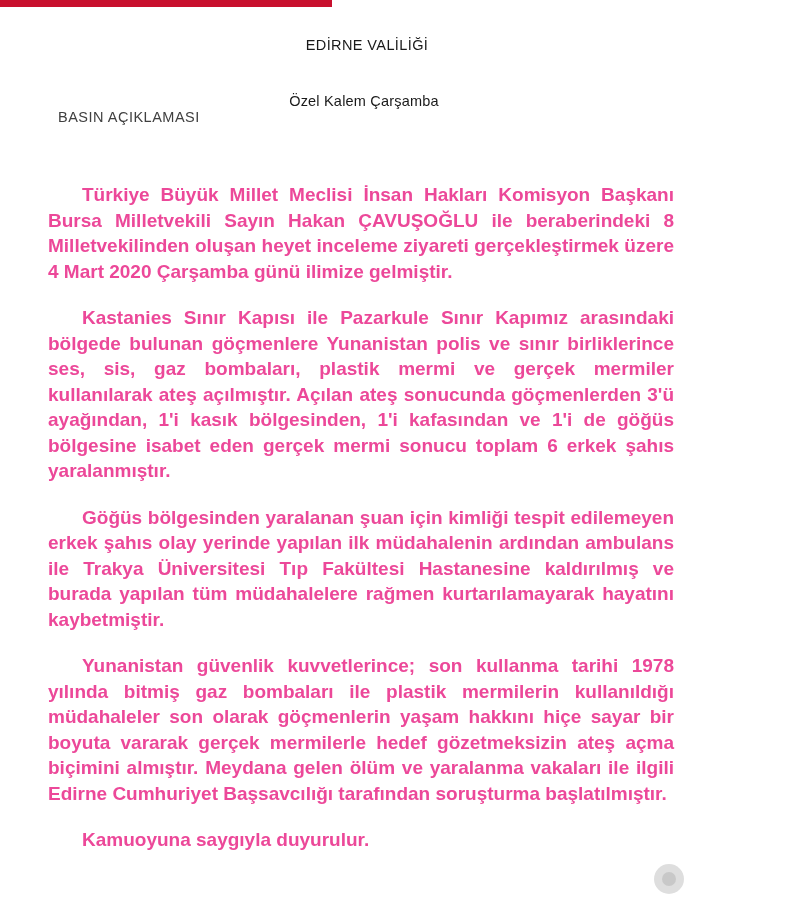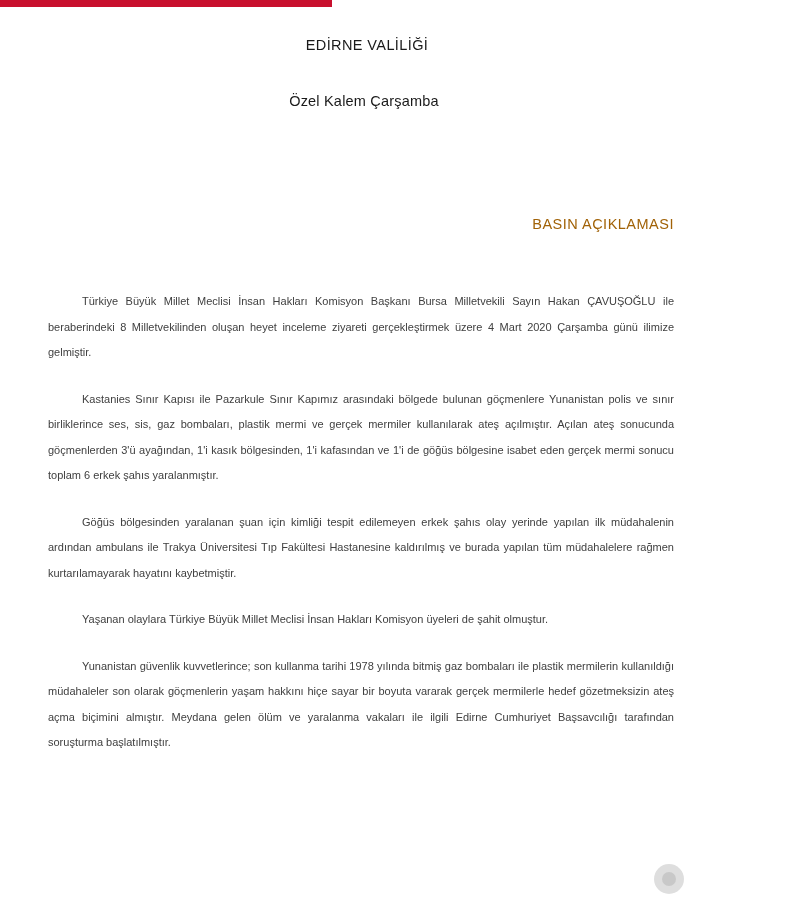--- a/index.html
+++ b/index.html
@@ -53,39 +53,39 @@
     padding-left: 12px;
   }
   .dept-name {
     font-size: 14.5px;
     letter-spacing: 0.2px;
     color: #1a1a1a;
     margin-top: 40px;
     padding-left: 6px;
   }
   .doc-title {
-    text-align: right;
+    text-align: left;
     font-size: 14.5px;
     letter-spacing: 0.5px;
-    margin-top: 107px;
     padding-left: 10px;
-    color: #a16207;
+    color: #404040;
   }
   .body-copy {
     margin-top: 57px;
   }
   .body-copy p {
     margin: 0 0 21px 0;
-    font-size: 11px;
+    font-size: 19px;
     line-height: 25.5px;
     text-align: justify;
     text-indent: 34px;
-    color: #404040;
+    color: #ec4899;
     -webkit-hyphens: none;
     hyphens: none;
+    font-weight: bold;
   }
   .body-copy p.last {
     margin-bottom: 0;
   }
   .footer-mark {
     position: absolute;
     right: 38px;
     bottom: 6px;
     width: 30px;
     height: 30px;
@@ -119,19 +119,19 @@
     <div class="org-name">EDİRNE VALİLİĞİ</div>
     <div class="dept-name">Özel Kalem Çarşamba</div>
   </div>
 
   <div class="doc-title">BASIN AÇIKLAMASI</div>
 
   <div class="body-copy">
     <p>Türkiye Büyük Millet Meclisi İnsan Hakları Komisyon Başkanı Bursa Milletvekili Sayın Hakan ÇAVUŞOĞLU ile beraberindeki 8 Milletvekilinden oluşan heyet inceleme ziyareti gerçekleştirmek üzere 4 Mart 2020 Çarşamba günü ilimize gelmiştir.</p>
     <p>Kastanies Sınır Kapısı ile Pazarkule Sınır Kapımız arasındaki bölgede bulunan göçmenlere Yunanistan polis ve sınır birliklerince ses, sis, gaz bombaları, plastik mermi ve gerçek mermiler kullanılarak ateş açılmıştır. Açılan ateş sonucunda göçmenlerden 3'ü ayağından, 1'i kasık bölgesinden, 1'i kafasından ve 1'i de göğüs bölgesine isabet eden gerçek mermi sonucu toplam 6 erkek şahıs yaralanmıştır.</p>
     <p>Göğüs bölgesinden yaralanan şuan için kimliği tespit edilemeyen erkek şahıs olay yerinde yapılan ilk müdahalenin ardından ambulans ile Trakya Üniversitesi Tıp Fakültesi Hastanesine kaldırılmış ve burada yapılan tüm müdahalelere rağmen kurtarılamayarak hayatını kaybetmiştir.</p>
-    <p>Yaşanan olaylara Türkiye Büyük Millet Meclisi İnsan Hakları Komisyon üyeleri de şahit olmuştur.</p>
     <p>Yunanistan güvenlik kuvvetlerince; son kullanma tarihi 1978 yılında bitmiş gaz bombaları ile plastik mermilerin kullanıldığı müdahaleler son olarak göçmenlerin yaşam hakkını hiçe sayar bir boyuta vararak gerçek mermilerle hedef gözetmeksizin ateş açma biçimini almıştır.  Meydana gelen ölüm ve yaralanma vakaları ile ilgili Edirne Cumhuriyet Başsavcılığı tarafından soruşturma başlatılmıştır.</p>
+    <p class="last">Kamuoyuna saygıyla duyurulur.</p>
   </div>
 
   <div class="footer-mark"></div>
 
 </div>
 
 </body></html>

